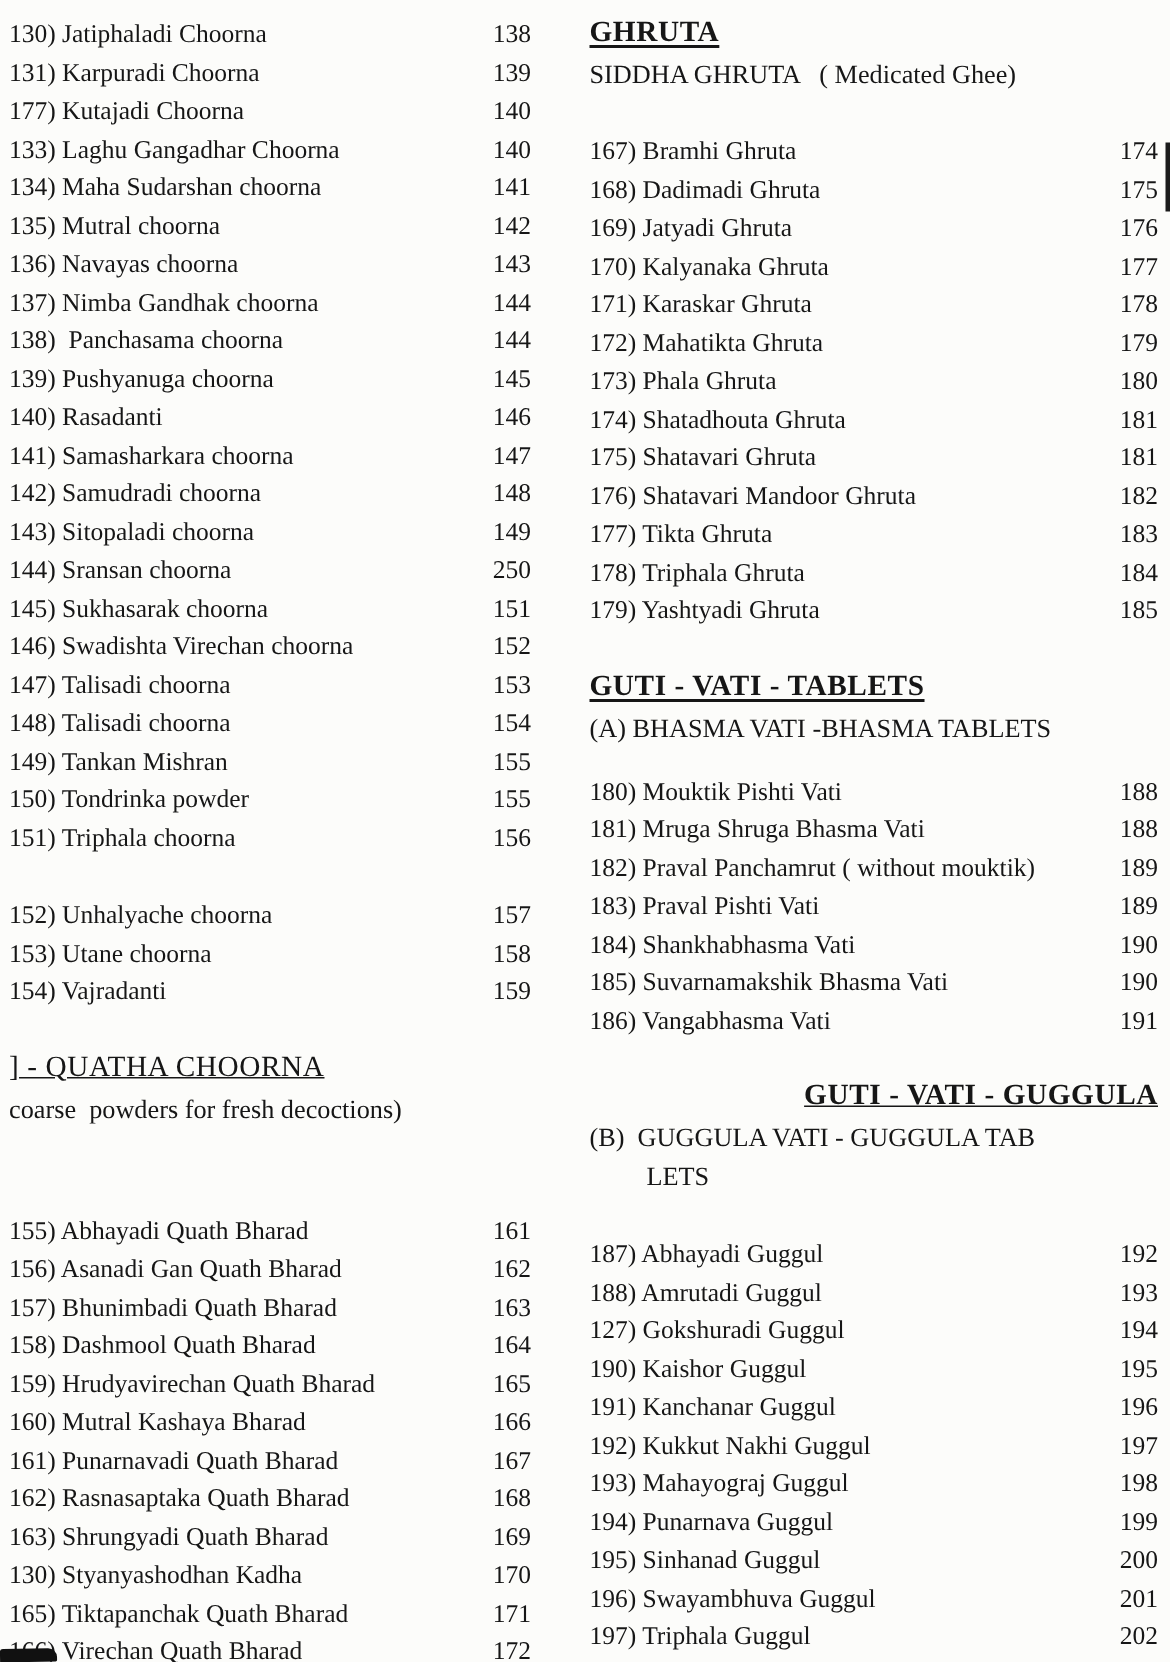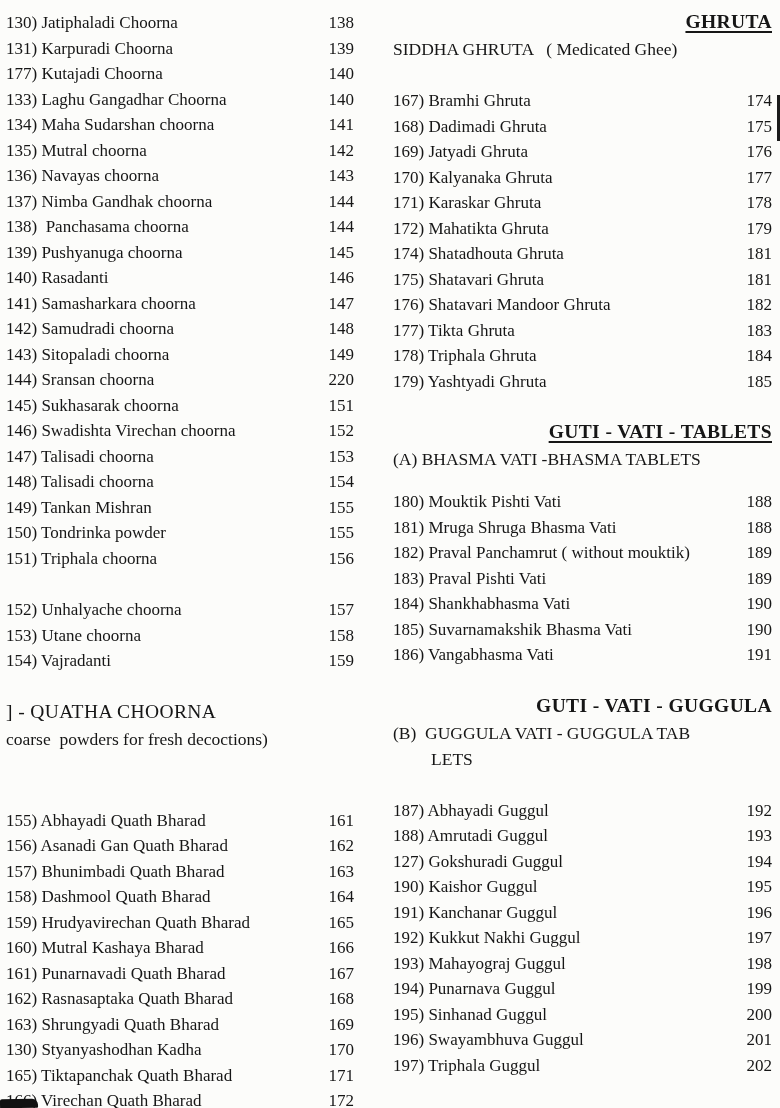--- a/index.html
+++ b/index.html
@@ -11,28 +11,27 @@
   .column{position:absolute;top:0;}
   .column-left{left:6px;top:10px;width:348px;}
   .column-right{left:393px;top:8px;width:379px;}
   .entry{
     display:flex;align-items:baseline;
     font-size:17px;line-height:25.5px;
   }
   .entry-label{flex:1;white-space:pre;overflow:hidden;}
   .entry-page{text-align:right;min-width:34px;white-space:pre;}
   .heading{
-    font-size:19.5px;line-height:28px;white-space:pre;letter-spacing:0.4px;
+    font-size:19.5px;line-height:28px;white-space:pre;letter-spacing:0.4px;text-decoration:underline;
   }
   .heading-underlined{
     font-weight:bold;
     text-decoration:underline;
     text-underline-offset:3px;
     text-decoration-thickness:1.5px;
-    text-align:right;
   }
   .heading-bold{font-weight:bold;text-align:right;}
   .heading-plain{font-weight:normal;}
   .subheading{font-size:17.5px;line-height:26px;white-space:pre;}
   .subheading.indent{padding-left:38px;}
   .spacer-line{height:26px;}
   .spacer-small{height:17px;}
   .spacer-medium{height:24px;}
   .spacer-large{height:56px;}
   .scan-smudge{
@@ -98,21 +97,21 @@
     <div class="entry">
       <span class="entry-label">142) Samudradi choorna</span>
       <span class="entry-page">148</span>
     </div>
     <div class="entry">
       <span class="entry-label">143) Sitopaladi choorna</span>
       <span class="entry-page">149</span>
     </div>
     <div class="entry">
       <span class="entry-label">144) Sransan choorna</span>
-      <span class="entry-page">220</span>
+      <span class="entry-page">250</span>
     </div>
     <div class="entry">
       <span class="entry-label">145) Sukhasarak choorna</span>
       <span class="entry-page">151</span>
     </div>
     <div class="entry">
       <span class="entry-label">146) Swadishta Virechan choorna</span>
       <span class="entry-page">152</span>
     </div>
     <div class="entry">
@@ -223,20 +222,24 @@
     </div>
     <div class="entry">
       <span class="entry-label">171) Karaskar Ghruta</span>
       <span class="entry-page">178</span>
     </div>
     <div class="entry">
       <span class="entry-label">172) Mahatikta Ghruta</span>
       <span class="entry-page">179</span>
     </div>
     <div class="entry">
+      <span class="entry-label">173) Phala Ghruta</span>
+      <span class="entry-page">180</span>
+    </div>
+    <div class="entry">
       <span class="entry-label">174) Shatadhouta Ghruta</span>
       <span class="entry-page">181</span>
     </div>
     <div class="entry">
       <span class="entry-label">175) Shatavari Ghruta</span>
       <span class="entry-page">181</span>
     </div>
     <div class="entry">
       <span class="entry-label">176) Shatavari Mandoor Ghruta</span>
       <span class="entry-page">182</span>

